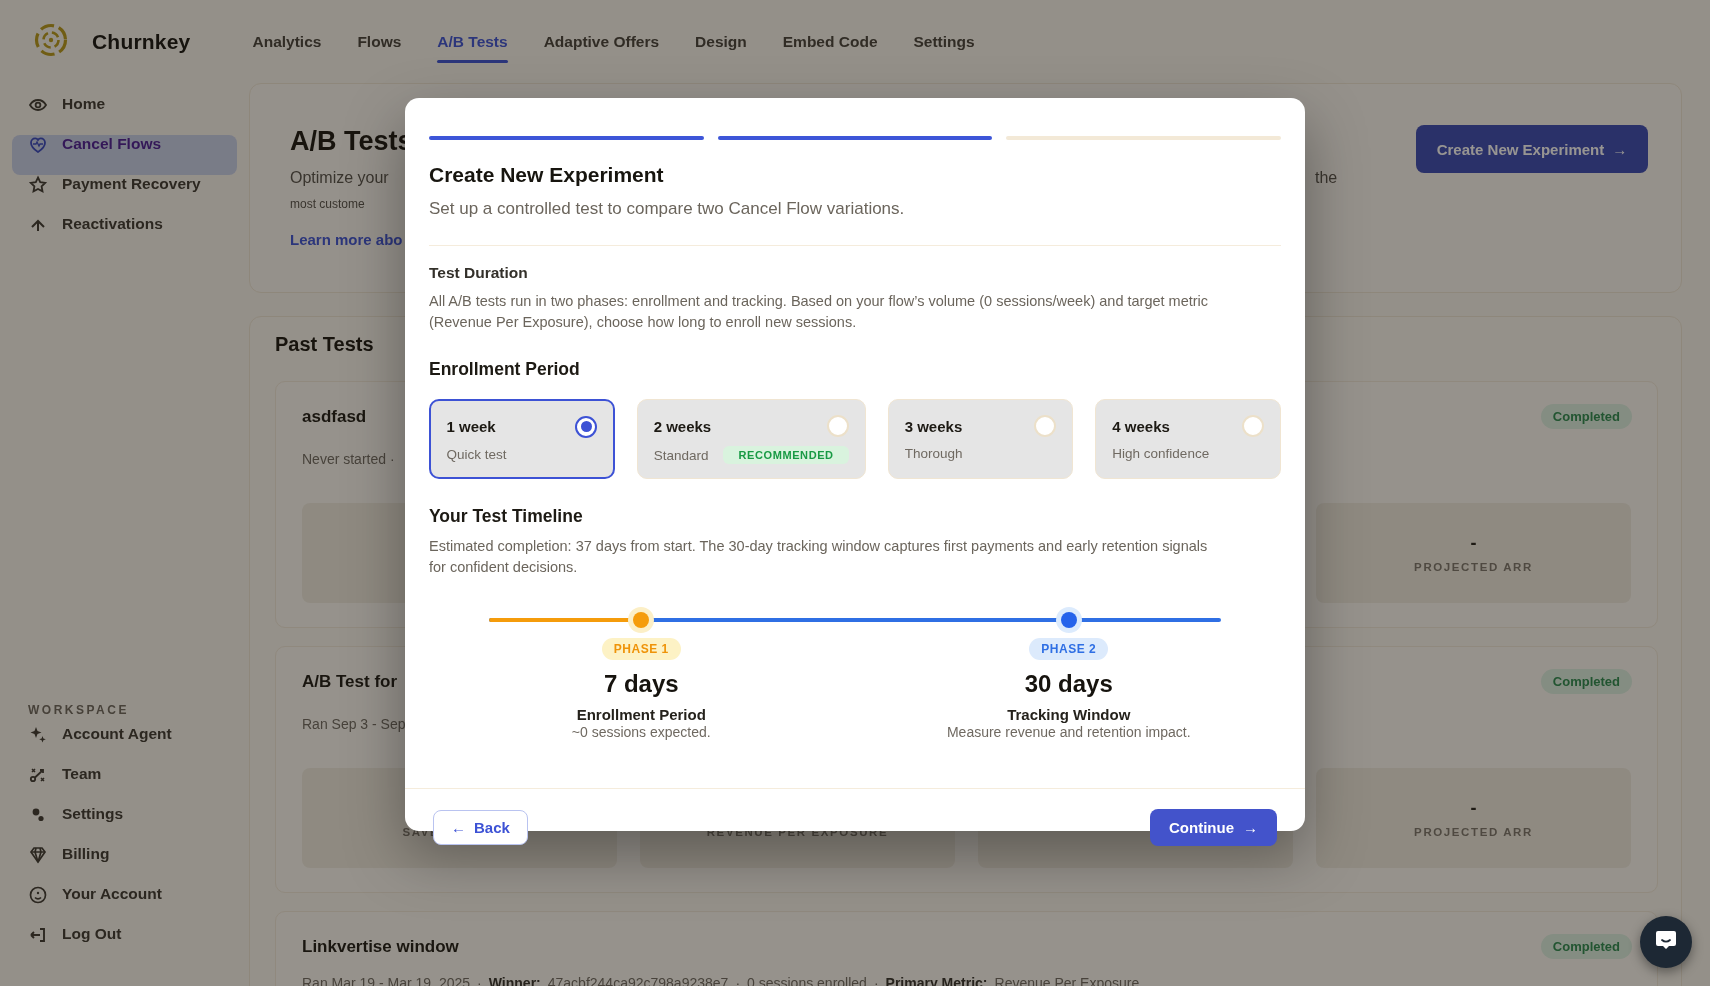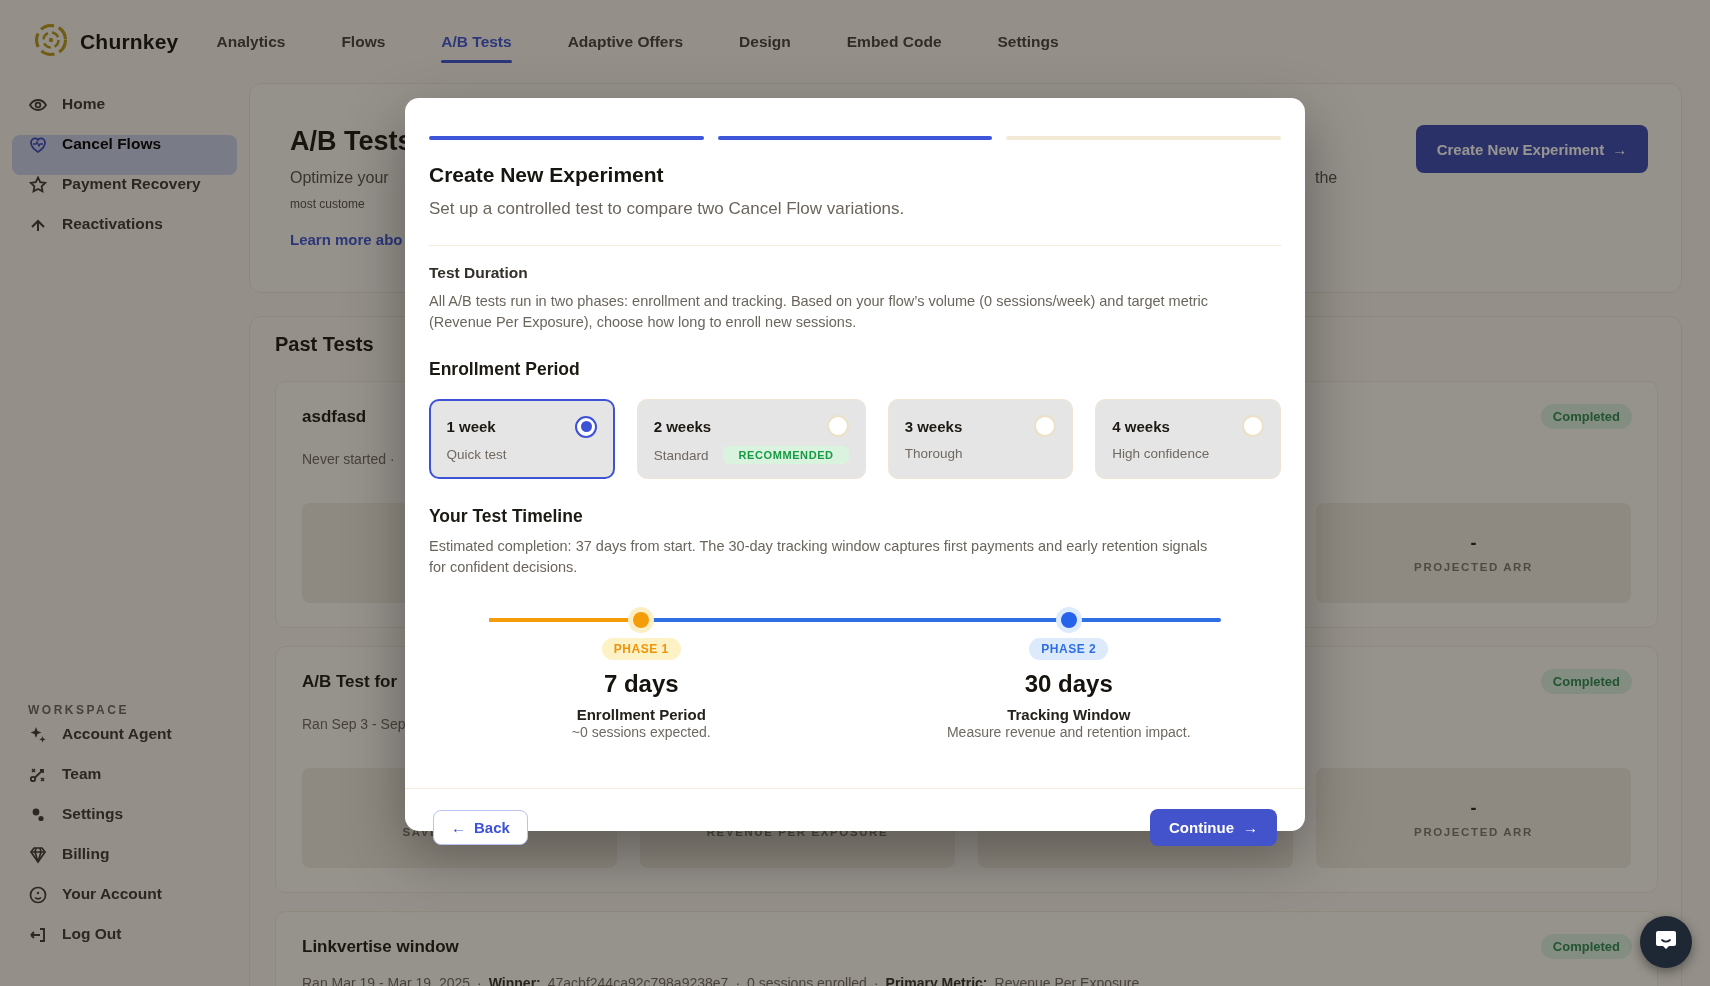--- a/index.html
+++ b/index.html
@@ -3,34 +3,34 @@
 <meta charset="utf-8">
 <style>
   * { margin:0; padding:0; box-sizing:border-box; }
   body { font-family:"Liberation Sans", sans-serif; background:#2a2824; }
   .screen { position:relative; width:1710px; height:986px; overflow:hidden;
             background:#faf6ef; font-family:"Liberation Sans", sans-serif; }
 
   
   .topbar { position:absolute; top:0; left:0; right:0; height:83px;
             display:flex; align-items:center; padding-left:34px; }
-  .brand { display:flex; align-items:center; gap:12px; }
+  .brand { display:flex; align-items:center; gap:24px; }
   .brand-name { font-size:21px; font-weight:700; color:#15130f; letter-spacing:.2px; }
-  .topnav { display:flex; gap:56px; margin-left:38px; align-items:center; }
+  .topnav { display:flex; gap:36px; margin-left:62px; align-items:center; }
   .topnav-item { font-size:15.5px; font-weight:600; color:#45413a; cursor:pointer; position:relative; padding:10px 0; }
   .topnav-item.active { color:#3d52d5; }
   .topnav-item.active::after { content:""; position:absolute; left:0; right:0; bottom:-2px;
             height:2.5px; background:#3d52d5; border-radius:2px; }
 
   
   .sidebar { position:absolute; top:83px; left:0; width:249px; bottom:0; padding-top:12px; }
   .side-item { display:flex; align-items:flex-start; gap:14px; height:40px; margin:0 12px;
                padding-left:16px; border-radius:8px; font-size:15.5px; font-weight:700;
                color:#3c3831; cursor:pointer; }
-  .side-item.active { background:#c9d1ec; color:#000000;border-radius:8px; }
+  .side-item.active { background:#c9d1ec; color:#4c1d95;border-radius:8px; }
   .side-item svg { flex:0 0 auto; }
   .workspace { position:absolute; top:620px; left:0; right:0; }
   .ws-label { padding-left:28px; font-size:12px; font-weight:700; letter-spacing:2.5px;
               color:#6d675e; margin-bottom:8px; }
 
   
   .hero { position:absolute; top:83px; left:249px; width:1433px; height:210px;
           background:#fcf8f2; border:1px solid #efe6d6; border-radius:12px; }
   .hero-title { position:absolute; left:40px; top:42px; font-size:27px; font-weight:800; color:#18150f; }
   .hero-frag1 { position:absolute; left:40px; top:85px; font-size:16px; color:#55504a; }

